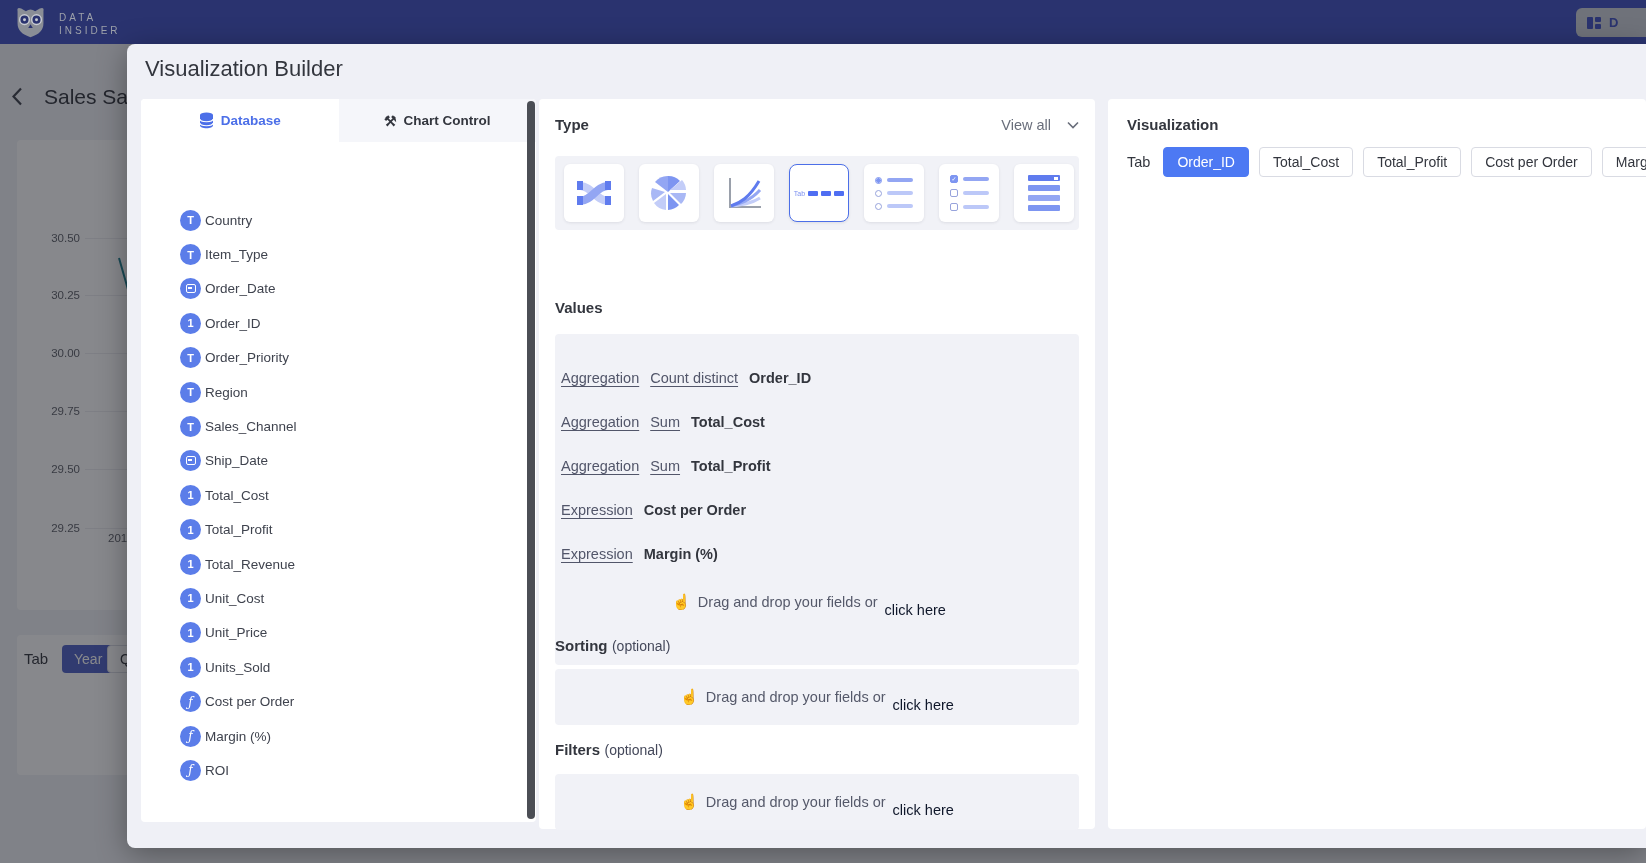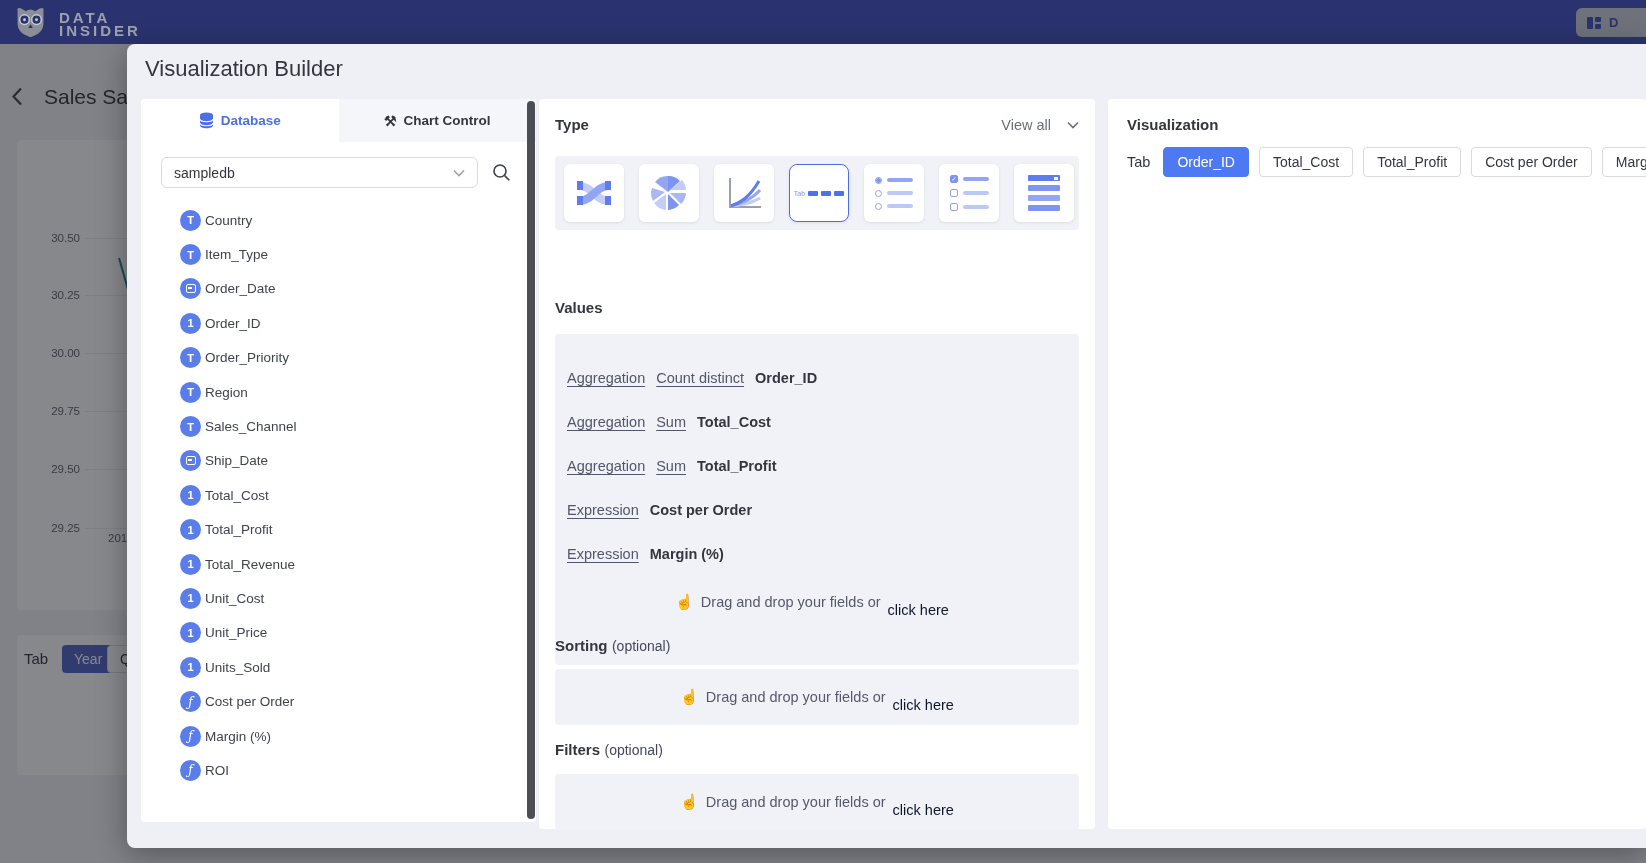--- a/index.html
+++ b/index.html
@@ -3,21 +3,21 @@
 <meta charset="utf-8">
 <style>
   * { margin:0; padding:0; box-sizing:border-box; }
   html,body { width:1646px; height:863px; overflow:hidden; }
   body { font-family:"Liberation Sans", sans-serif; background:#f1f2f6; position:relative; }
   #stage { position:absolute; inset:0; width:1646px; height:863px; overflow:hidden; }
 
   
   .app-header { position:absolute; left:0; top:0; width:1646px; height:44px; background:#2a336f; z-index:3; }
   .logo-wrap { position:absolute; left:12px; top:3px; display:flex; align-items:center; gap:10px; }
-  .logo-text { color:#9da1aa; font-size:15px; font-weight:bold; letter-spacing:3px; line-height:13px; padding-top:4px; }
+  .logo-text { color:#9da1aa; font-size:10px; font-weight:normal; letter-spacing:3px; line-height:13px; padding-top:4px; }
   .hdr-btn { position:absolute; right:-14px; top:8px; height:29px; width:84px; background:#6f727a; border-radius:6px; display:flex; align-items:center; gap:7px; padding-left:10px; overflow:hidden; }
   .hdr-btn .lbl { color:#2a336f; font-weight:bold; font-size:13px; }
 
   
   .bg-page { position:absolute; inset:0; z-index:1; }
   .back-chevron { position:absolute; left:12px; top:87px; }
   .bg-title { position:absolute; left:44px; top:85px; font-size:21px; color:#2f323a; white-space:nowrap; }
   .bg-chart-card { position:absolute; left:17px; top:140px; width:460px; height:470px; background:#fff; border-radius:4px; }
   .ytick { position:absolute; right:397px; font-size:11.5px; color:#5b5e66; }
   .xtick { position:absolute; left:91px; top:392px; font-size:11.5px; color:#5b5e66; }
@@ -77,21 +77,21 @@
   .li-row .q.on::after{ content:"✓"; color:#fff; font-size:6px; position:absolute; left:1px; top:-1px; }
   .li-row .b { width:26px; height:4px; border-radius:2px; background:#bcc8f8; }
   .li-row .b.dk { background:#93a6f3; }
   .dd-rows { display:flex; flex-direction:column; gap:4px; }
   .dd-rows .r { width:32px; height:6px; border-radius:1px; background:#7d95f1; position:relative; }
   .dd-rows .r.hd { background:#5f7bee; }
   .dd-rows .r.hd::after { content:""; position:absolute; right:2px; top:1.5px; width:4px; height:3px; background:#fff; }
   .dd-rows .r.lt { background:#93a6f3; }
 
   .values-hdr { position:absolute; left:16px; top:200px; }
-  .values-box { position:absolute; left:16px; top:235px; width:524px; height:331px; background:#f1f2f7; border-radius:4px; padding:22px 22px 0 12px; }
+  .values-box { position:absolute; left:16px; top:235px; width:524px; height:331px; background:#f1f2f7; border-radius:4px; padding:22px 22px 0 6px; }
   .vrow { height:44px; display:flex; align-items:center; gap:11px; }
   .vlink { font-size:14.5px; color:#52566a; text-decoration:underline; text-underline-offset:3px; cursor:pointer; }
   .vfield { font-size:14.5px; font-weight:bold; color:#33363e; }
   .vrow span:empty { display:none; }
   .hint { display:flex; align-items:center; justify-content:center; gap:7px; font-size:14.5px; color:#55596a; height:52px; }
   .hint .hand { font-size:15px; color:#6a6e7a; }
   .hint a { color:#0f172a; text-decoration:none; cursor:pointer;margin-top:16px; }
   .sort-hdr { position:absolute; left:16px; top:538px; }
   .sort-box { position:absolute; left:16px; top:570px; width:524px; height:56px; background:#f1f2f7; border-radius:4px; display:flex; }
   .filt-hdr { position:absolute; left:16px; top:642px; }
@@ -190,34 +190,20 @@
               <path d="M1,11 C1,12.5 3.9,13.7 7.5,13.7 S14,12.5 14,11" fill="none" stroke="#fff" stroke-width="1.1"></path>
             </svg>
           </span>
           <span>Database</span>
         </div>
         <div class="lp-tab inactive">
           <span class="tool-ic">⚒</span>
           <span>Chart Control</span>
         </div>
       </div>
-      <div class="ds-row">
-        <div class="ds-select">
-          <span>sampledb</span>
-          <svg width="12" height="8">
-              <polyline points="1,1.5 6,6.5 11,1.5" fill="none" stroke="#9aa2af" stroke-width="1.6"></polyline>
-            </svg>
-        </div>
-        <span>
-          <svg width="19" height="19">
-              <circle cx="8" cy="8" r="6" fill="none" stroke="#3c4049" stroke-width="1.6"></circle>
-              <line x1="12.6" y1="12.6" x2="17.3" y2="17.3" stroke="#3c4049" stroke-width="1.6"></line>
-            </svg>
-        </span>
-      </div>
       <div class="field-list">
         <div class="field-row">
             <span class="f-ic t"></span>
             <span class="field-label">Country</span>
           </div>
         <div class="field-row">
             <span class="f-ic t"></span>
             <span class="field-label">Item_Type</span>
           </div>
         <div class="field-row">

